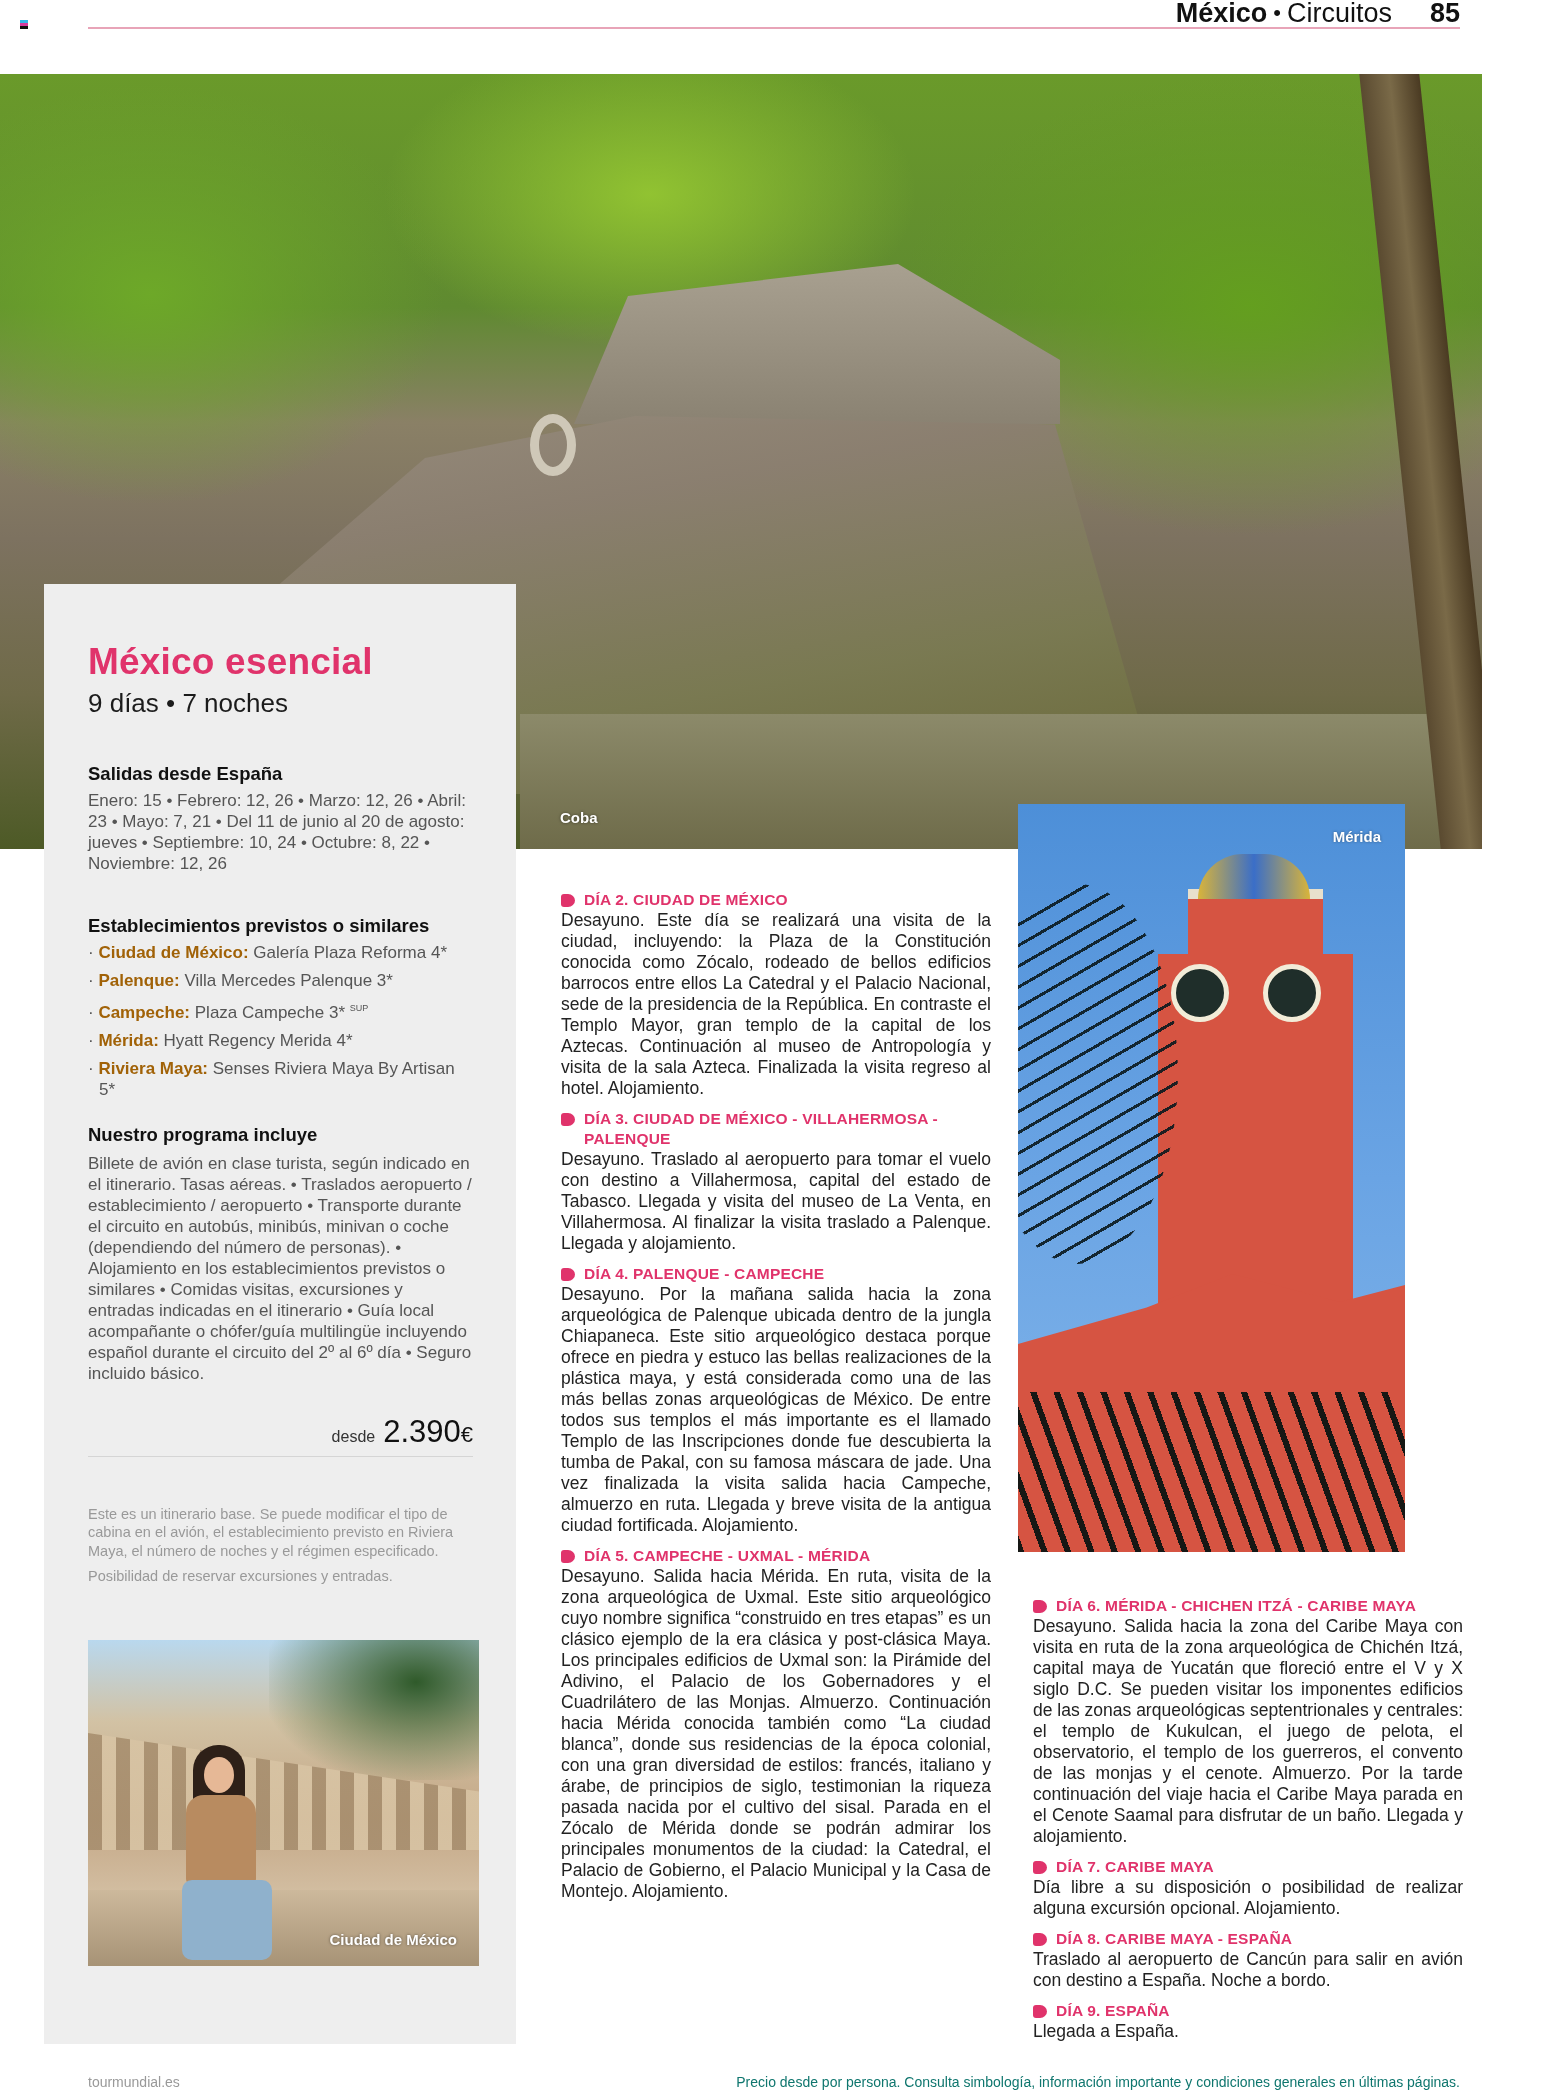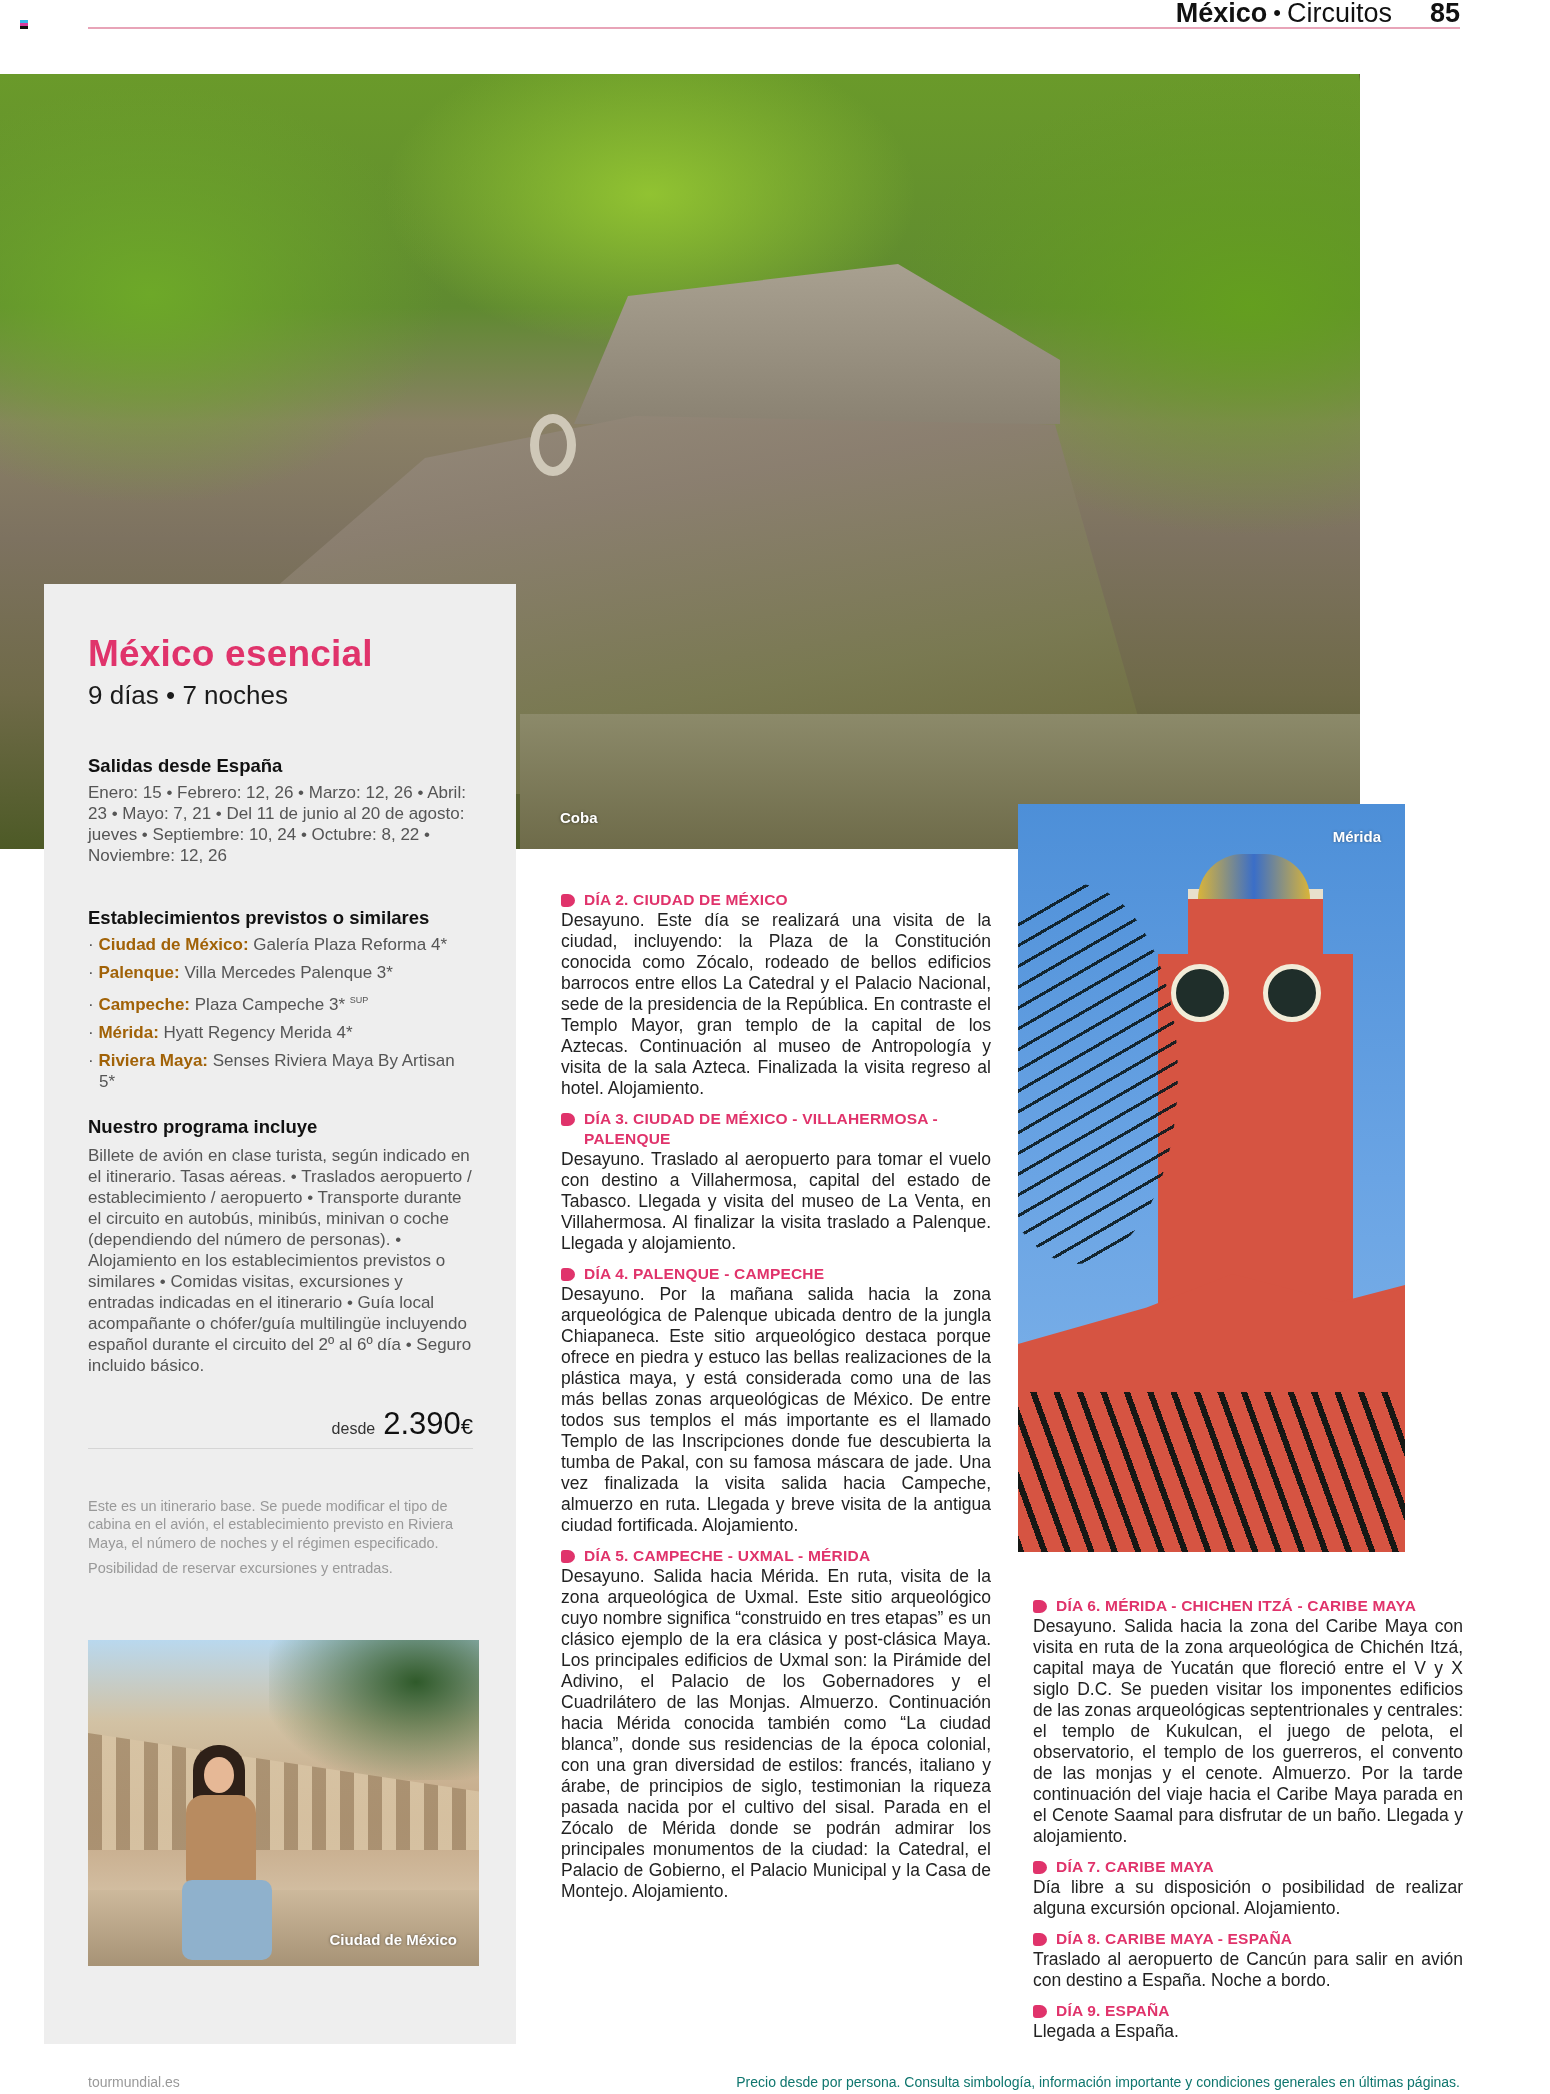--- a/index.html
+++ b/index.html
@@ -10,21 +10,21 @@
   .cmyk-mark span { display: block; height: 3px; }
 
   .header-rule { position: absolute; left: 88px; top: 27px; width: 1372px; height: 2px; background: #e8a4b8; }
   .header-title { position: absolute; right: 90px; top: 0px; height: 26px; display: flex; align-items: flex-end; gap: 0; font-size: 27px; line-height: 26px; white-space: nowrap; }
   .header-title .country { font-weight: bold; color: #111; }
   .header-title .sep { color: #111; margin: 0 6px; font-size: 22px; }
   .header-title .section { color: #111; font-weight: normal; }
   .header-title .page { font-weight: bold; color: #111; margin-left: 38px; }
 
   
-  .hero { position: absolute; left: 0; top: 74px; width: 1360px; height: 775px; overflow: hidden;
+  .hero { position: absolute; left: 0; top: 74px; width: 1482px; height: 775px; overflow: hidden;
     background:
       radial-gradient(ellipse 420px 300px at 150px 220px, rgba(110,170,40,0.95), rgba(0,0,0,0) 70%),
       radial-gradient(ellipse 500px 330px at 1250px 230px, rgba(100,160,30,0.95), rgba(0,0,0,0) 70%),
       radial-gradient(ellipse 380px 220px at 650px 120px, rgba(150,200,50,0.9), rgba(0,0,0,0) 70%),
       linear-gradient(180deg, #6a9a2a 0%, #5f8a30 30%, #8a8066 45%, #7d7260 60%, #6f6a48 80%, #4d5a26 100%);
     padding-left: 48px;
   }
   .hero .pyramid { position: absolute; left: 110px; top: 300px; width: 1050px; height: 420px;
     background: linear-gradient(170deg, #9b9182 0%, #8b7f70 35%, #7a7a52 70%, #6b6a3a 100%);
     clip-path: polygon(0% 85%, 30% 20%, 50% 10%, 90% 12%, 100% 100%, 0% 100%);
@@ -33,21 +33,21 @@
     background: linear-gradient(180deg, #a8a090, #8a8272);
     clip-path: polygon(10% 100%, 20% 20%, 70% 0%, 100% 60%, 100% 100%); }
   .hero .wall { position: absolute; left: 520px; top: 640px; width: 1000px; height: 140px;
     background: linear-gradient(180deg, #8c8a6a, #6d6a48); }
   .hero .ring { position: absolute; left: 530px; top: 340px; width: 46px; height: 62px; border: 9px solid #cfc8b8; border-radius: 50%; }
   .hero .tree-trunk { position: absolute; left: 1400px; top: 0; width: 60px; height: 775px; background: linear-gradient(90deg, #5a4a30, #7a6a48, #4a3a22); transform: skewX(6deg); }
   .hero .caption { position: absolute; left: 560px; top: 735px; color: #fff; font-weight: bold; font-size: 15px; text-shadow: 0 0 3px rgba(0,0,0,0.5); }
 
   
   .info-panel { position: absolute; left: 44px; top: 584px; width: 472px; height: 1460px; background: #eeeeee; }
-  .info-inner { position: absolute; left: 44px; top: 48px; width: 385px; }
+  .info-inner { position: absolute; left: 44px; top: 56px; width: 385px; }
   .trip-title { font-size: 37px; font-weight: bold; color: #e0336b; line-height: 44px; letter-spacing: 0.2px; }
   .trip-duration { font-size: 26px; color: #1b1b1b; line-height: 34px; margin-top: 2px; }
   .block-title { font-size: 18.5px; font-weight: bold; color: #111; line-height: 24px; }
   .block-text { font-size: 17px; color: #555; line-height: 21px; }
   .departures { margin-top: 42px; }
   .departures .block-text { margin-top: 4px; }
   .hotels { margin-top: 40px; }
   .hotel-list { list-style: none; margin-top: 4px; }
   .hotel-list li { font-size: 17px; color: #555; line-height: 21px; padding-left: 11px; text-indent: -11px; margin-bottom: 7px; }
   .hotel-list li b { color: #a16207; }

